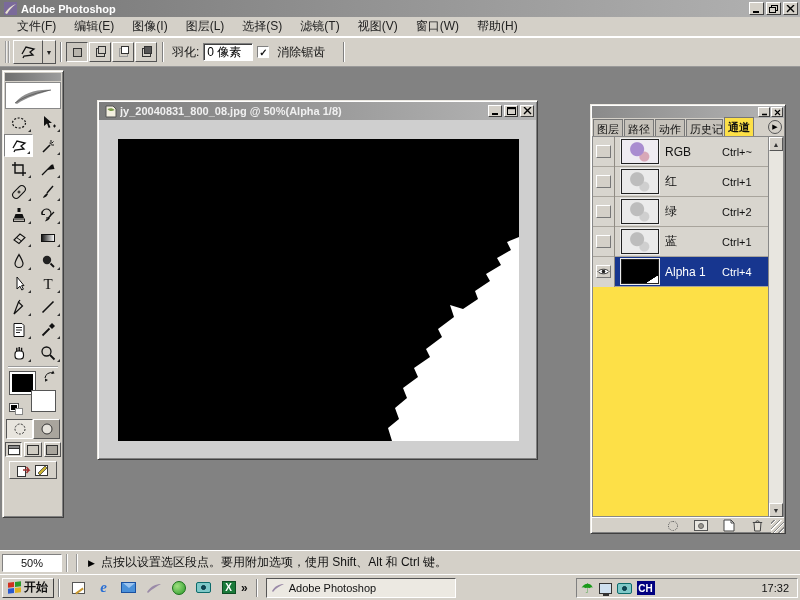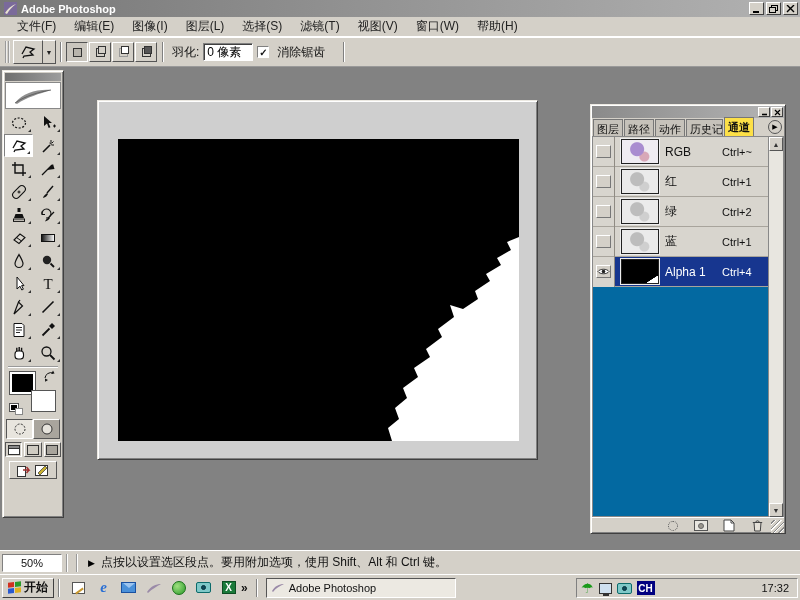--- a/index.html
+++ b/index.html
@@ -74,21 +74,21 @@
 
   
   #palette{position:absolute;left:590px;top:37px;width:196px;height:430px;background:#d4d0c8;border:1px solid;border-color:#ece9e2 #404040 #404040 #ece9e2;box-shadow:inset 1px 1px 0 #fff,inset -1px -1px 0 #808080;padding:1px}
   .ptitle{height:12px;background:linear-gradient(to right,#8a8a8a,#b5b5b5);display:flex;align-items:center;justify-content:flex-end;padding:0 1px}
   .pbtn{width:12px;height:10px;background:#d4d0c8;border:1px solid;border-color:#fff #404040 #404040 #fff;margin-left:1px;display:flex;align-items:center;justify-content:center}
   .pbtn svg{width:7px;height:7px}
   .ptabs{height:19px;display:flex;align-items:flex-end;background:#d4d0c8;position:relative;border-bottom:1px solid #888}
   .ptab{font-size:11px;padding:2px 3px 2px 3px;border:1px solid #777;border-bottom:none;background:#c6c2ba;margin-left:1px;white-space:nowrap;overflow:hidden;max-width:37px;height:17px}
   .ptab.active{background:#fde047;font-weight:bold;height:19px;position:relative;z-index:2;max-width:42px}
   .pmenu{position:absolute;right:2px;top:2px;width:14px;height:14px;border-radius:50%;background:#d4d0c8;border:1px solid #555;display:flex;align-items:center;justify-content:center;font-size:7px;color:#000}
-  .plist{position:relative;height:380px;background:#0369a1;border:1px solid #888;border-top:none}
+  .plist{position:relative;height:380px;background:#fde047;border:1px solid #888;border-top:none}
   .ch-rows{position:absolute;left:0;top:0;right:15px}
   .ch-row{height:30px;display:flex;align-items:center;border-bottom:1px solid #a8a49c;background:#d8d5ce}
   .ch-eye{width:22px;height:30px;border-right:1px solid #8f8b83;display:flex;align-items:center;justify-content:center;flex:none}
   .eyewell{width:15px;height:13px;background:#d4d0c8;border:1px solid;border-color:#fff #777 #777 #fff;display:flex;align-items:center;justify-content:center}
   .ch-thumb{width:38px;height:25px;border:1px solid #222;outline:1px solid #eee;margin:0 6px;flex:none}
   .ch-name{font-size:12px;flex:1;white-space:nowrap}
   .ch-key{font-size:11px;width:46px;text-align:left;flex:none}
   .ch-row.selected{background:#17368f}
   .ch-row.selected .ch-name,.ch-row.selected .ch-key{color:#fff}
   .ch-row.selected .ch-eye{background:#d8d5ce}
@@ -414,20 +414,43 @@
             </svg>
           <svg width="14" height="13" viewBox="0 0 14 13">
               <rect x="0.5" y="1.5" width="12" height="10" fill="#fff" stroke="#333"></rect>
               <path d="M3 9 L10 2 L12 4 L5 11 Z" fill="#c8b030" stroke="#333" stroke-width="0.7"></path>
             </svg>
         </span>
       </div>
     </div>
 
     <div id="docwin">
+      <div class="dtitle">
+        <svg class="d-icon" viewBox="0 0 13 13">
+            <path d="M2 1 h7 l3 3 v8 h-10 Z" fill="#f4f0e0" stroke="#555"></path>
+            <path d="M3.5 4 C6 2.5 9 3 10.5 5 C8 6.5 5.5 6.5 3.5 4 Z" fill="#7a9a4a"></path>
+          </svg>
+        <span class="d-text">jy_20040831_800_08.jpg @ 50%(Alpha 1/8)</span>
+        <span class="winbtn">
+            <svg viewBox="0 0 9 8">
+              <line x1="1" y1="7" x2="7" y2="7" stroke="#000" stroke-width="2"></line>
+            </svg>
+          </span>
+        <span class="winbtn">
+            <svg viewBox="0 0 9 8">
+              <rect x="0.5" y="0.5" width="8" height="7" fill="none" stroke="#000"></rect>
+              <line x1="0.5" y1="1.5" x2="8.5" y2="1.5" stroke="#000" stroke-width="1.4"></line>
+            </svg>
+          </span>
+        <span class="winbtn">
+            <svg viewBox="0 0 9 8">
+              <path d="M1 0 L8 7 M8 0 L1 7" stroke="#000" stroke-width="1.4"></path>
+            </svg>
+          </span>
+      </div>
       <div id="canvas">
         <svg viewBox="0 0 401 302" preserveAspectRatio="none">
           <rect x="0" y="0" width="401" height="302" fill="#000"></rect>
           <polygon fill="#fff" points="401,98 389,103 393,111 379,119 383,126 368,135 372,142 357,152 360,160 345,170 332,166 336,178 320,190 324,198 308,210 312,218 296,229 300,238 285,249 289,259 277,269 281,280 270,289 274,302 401,302"></polygon>
         </svg>
       </div>
     </div>
 
     <div id="palette">
       <div class="ptitle">

